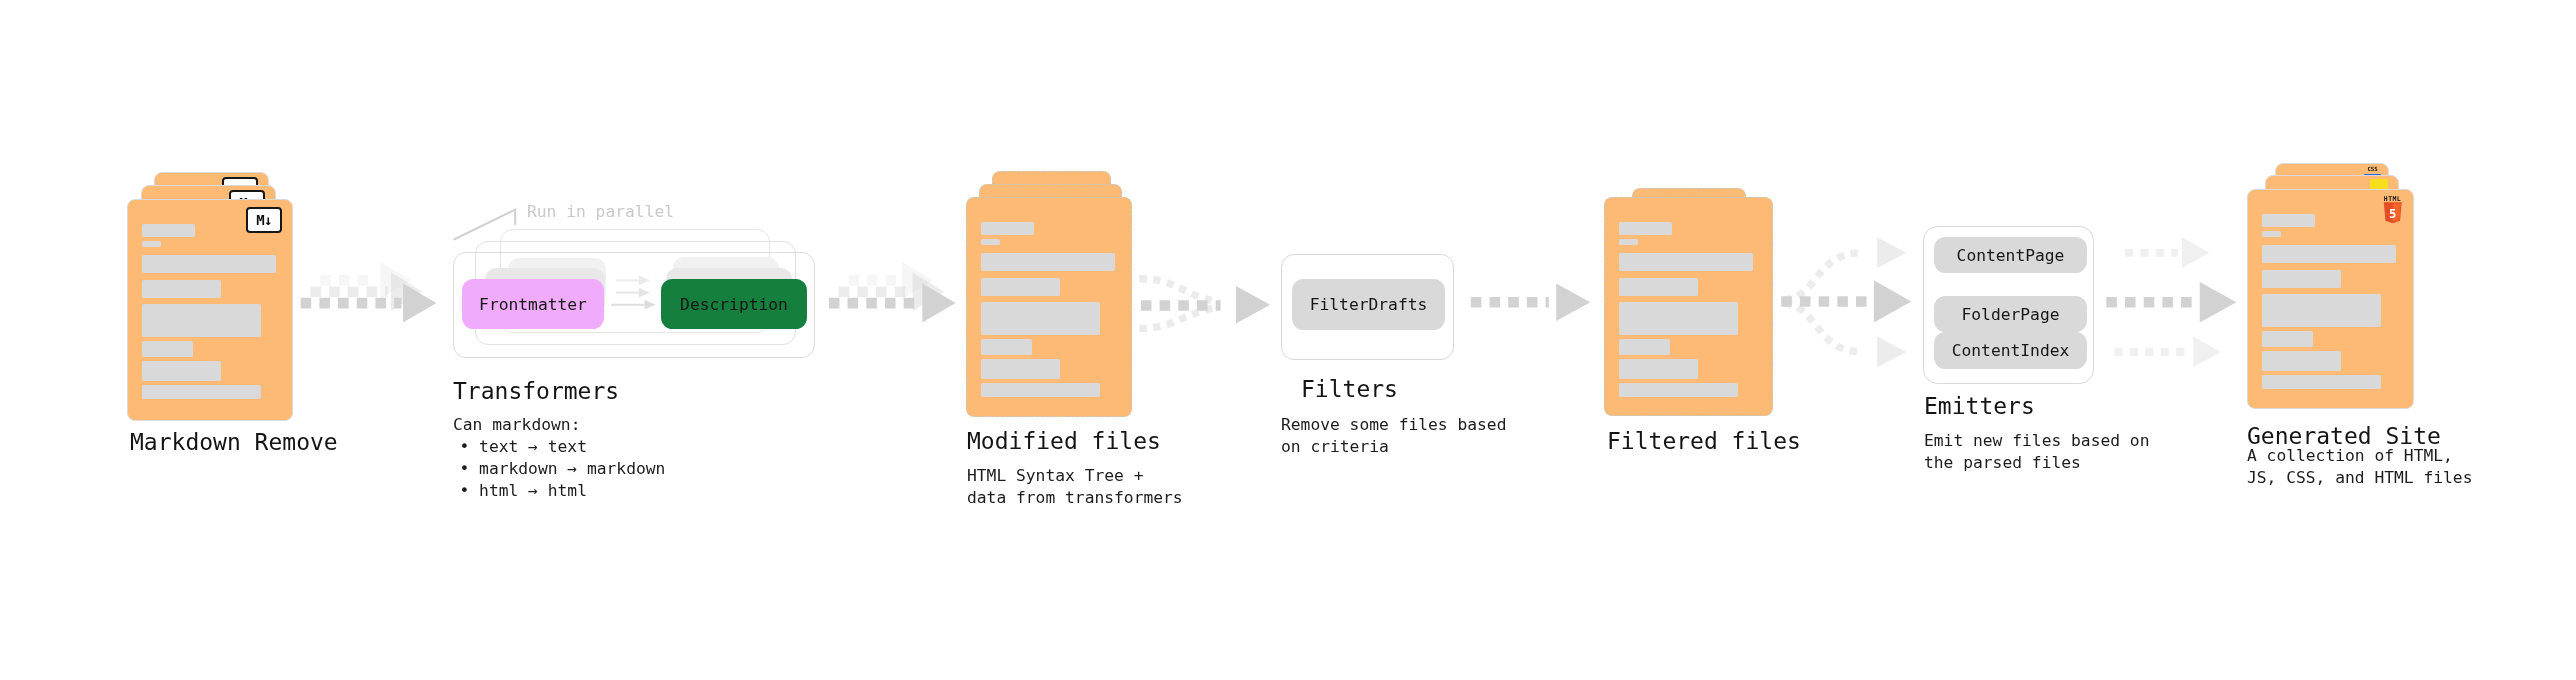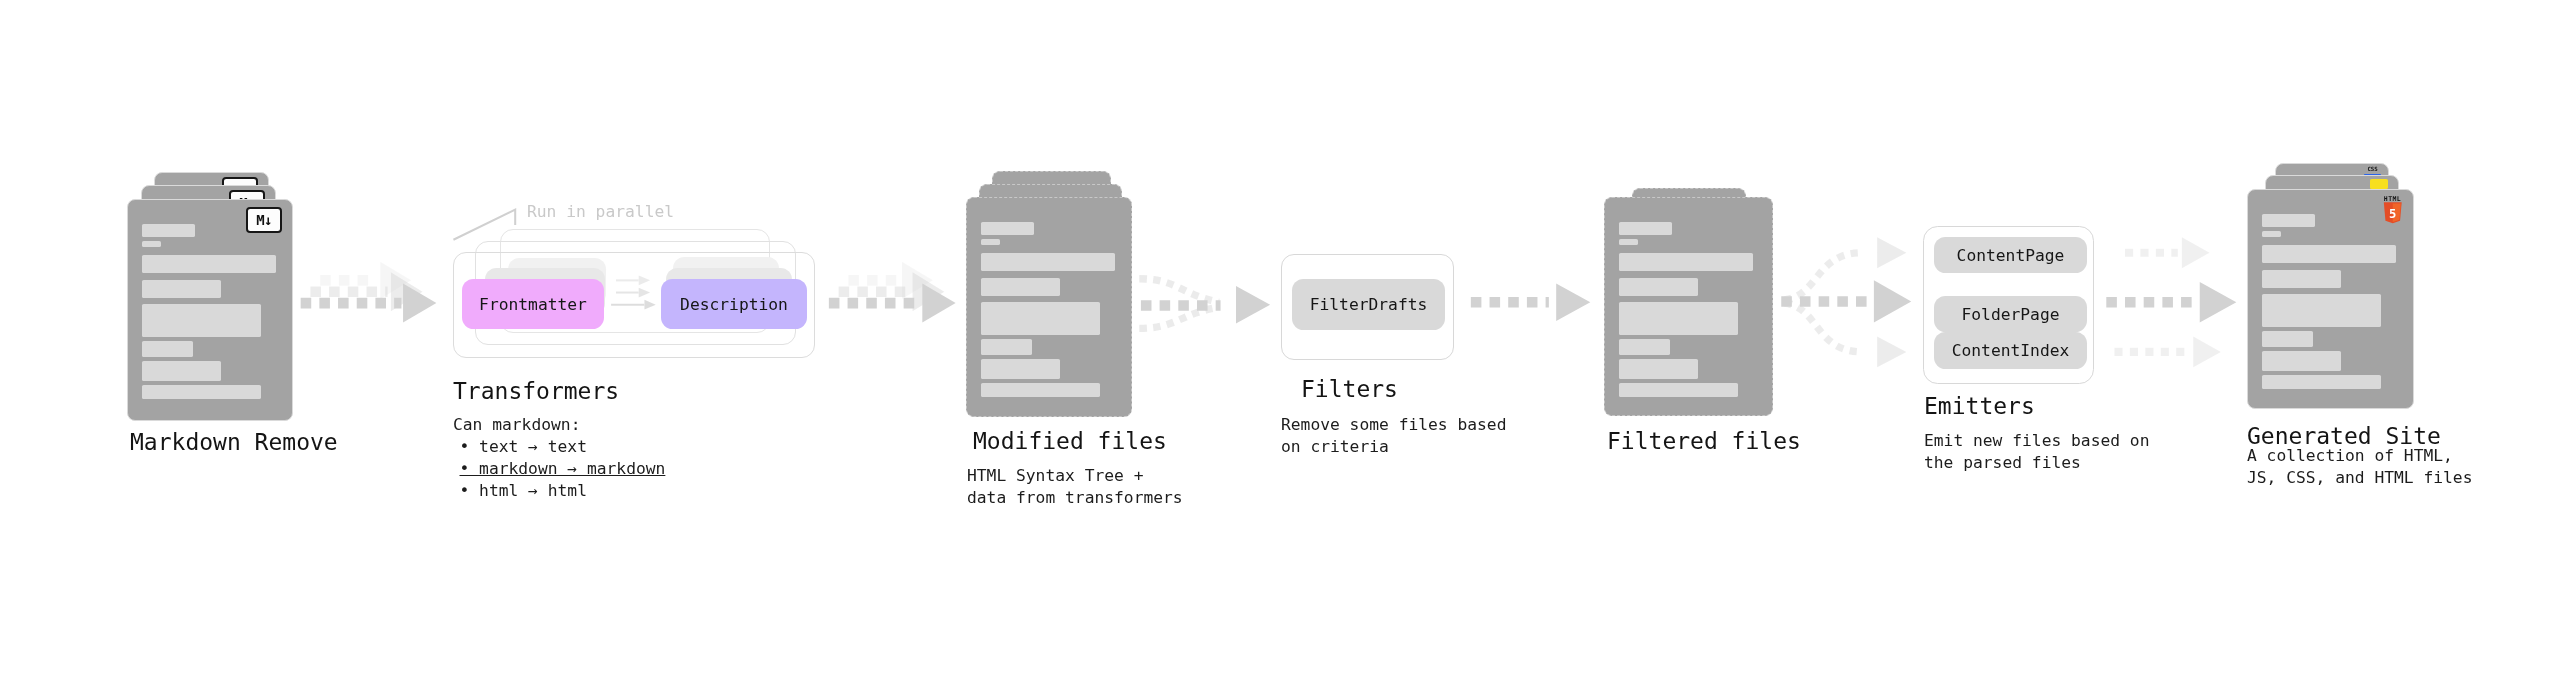--- a/index.html
+++ b/index.html
@@ -3,21 +3,21 @@
 <meta charset="utf-8">
 <style>
   html,body{margin:0;padding:0;background:#ffffff;}
   #canvas{
     position:relative;width:2576px;height:681px;background:#ffffff;overflow:hidden;
     font-family:"DejaVu Sans Mono","Liberation Mono",monospace;color:#161616;
   }
   #arrow-layer{position:absolute;left:0;top:0;z-index:0;}
 
   
-  .doc{position:absolute;box-sizing:border-box;background:#a3a3a3;border:1.6px solid #dadada;border-radius:8.1px;}
+  .doc{position:absolute;box-sizing:border-box;background:#fdba74;border:1.6px solid #dadada;border-radius:8.1px;}
   .doc.dashed{border:1.6px dashed #c8c8c8;}
   .bar{position:absolute;left:14px;background:#d9d9d9;border-radius:1.6px;}
 
   
   .md-badge{position:absolute;top:7.3px;right:9.8px;width:32.5px;height:22px;border:2.4px solid #161616;
     border-radius:4.1px;background:#fdfdfd;display:flex;align-items:center;justify-content:center;
     font-weight:bold;font-size:14px;letter-spacing:-0.8px;color:#111;}
   .layer .md-badge{top:4.1px;}
   .html5-badge{position:absolute;top:5.7px;right:9px;width:23px;text-align:center;line-height:1;}
   .html5-word{font-size:6.5px;font-weight:bold;letter-spacing:0.4px;color:#111;}
@@ -158,45 +158,45 @@
     <div class="frame" style="left:500px;top:229px;width:270px;height:104px;border-color:#e5e5e5;"></div>
     <div class="frame" style="left:475px;top:241px;width:321px;height:104px;border-color:#e1e1e1;"></div>
     <div class="frame" style="left:453px;top:252px;width:362px;height:106px;border-color:#dcdcdc;"></div>
 
     <div class="pill-echo echo2" style="left:508px;top:258px;width:98px;height:47px;"></div>
     <div class="pill-echo echo1" style="left:485px;top:268px;width:120px;height:47px;"></div>
     <div class="pill" style="left:462px;top:279px;width:142px;height:50px;background:#f0abfc;">Frontmatter</div>
 
     <div class="pill-echo echo2" style="left:673px;top:257px;width:106px;height:47px;"></div>
     <div class="pill-echo echo1" style="left:666px;top:268px;width:126px;height:47px;"></div>
-    <div class="pill" style="left:661px;top:279px;width:146px;height:50px;background:#c4b5fd;">Description</div>
+    <div class="pill" style="left:661px;top:279px;width:146px;height:50px;background:#15803d;">Description</div>
 
     <div class="stage-label" style="left:453px;top:379px;">Transformers</div>
     <div class="stage-desc" style="left:453px;top:414px;">
       <div>Can markdown:</div>
       <div style="padding-left:6.5px;">• text → text</div>
-      <div style="padding-left:6.5px;text-decoration:underline;">• markdown → markdown</div>
+      <div style="padding-left:6.5px;">• markdown → markdown</div>
       <div style="padding-left:6.5px;">• html → html</div>
     </div>
   </div>
 
   <div>
     <div class="doc dashed layer" style="left:992px;top:171px;width:119px;height:57px;"></div>
     <div class="doc dashed layer" style="left:979px;top:184px;width:143px;height:57px;"></div>
     <div class="doc dashed doc-lines" style="left:966px;top:197px;width:166px;height:220px;">
         <div class="bar" style="top: 24.4px; width: 53px; height: 12.2px;"></div>
         <div class="bar" style="top: 41px; width: 18.7px; height: 5.7px;"></div>
         <div class="bar" style="top: 55px; width: 134px; height: 18px;"></div>
         <div class="bar" style="top: 80px; width: 79px; height: 18px;"></div>
         <div class="bar" style="top: 104px; width: 119px; height: 32.5px;"></div>
         <div class="bar" style="top: 141px; width: 51px; height: 16.3px;"></div>
         <div class="bar" style="top: 161px; width: 79px; height: 19.5px;"></div>
         <div class="bar" style="top: 185px; width: 119px; height: 14px;"></div>
       </div>
-    <div class="stage-label" style="left:967px;top:429px;margin-left:6px;">Modified files</div>
+    <div class="stage-label" style="left:967px;top:429px;">Modified files</div>
     <div class="stage-desc" style="left:967px;top:465px;">
       <div>HTML Syntax Tree +</div>
       <div>data from transformers</div>
     </div>
   </div>
 
   <div>
     <div class="frame opaque" style="left:1281px;top:254px;width:173px;height:106px;border-color:#d8d8d8;"></div>
     <div class="pill" style="left:1292px;top:279px;width:153px;height:51px;">FilterDrafts</div>
     <div class="stage-label" style="left:1281px;top:377px;margin-left:20px;">Filters</div>

